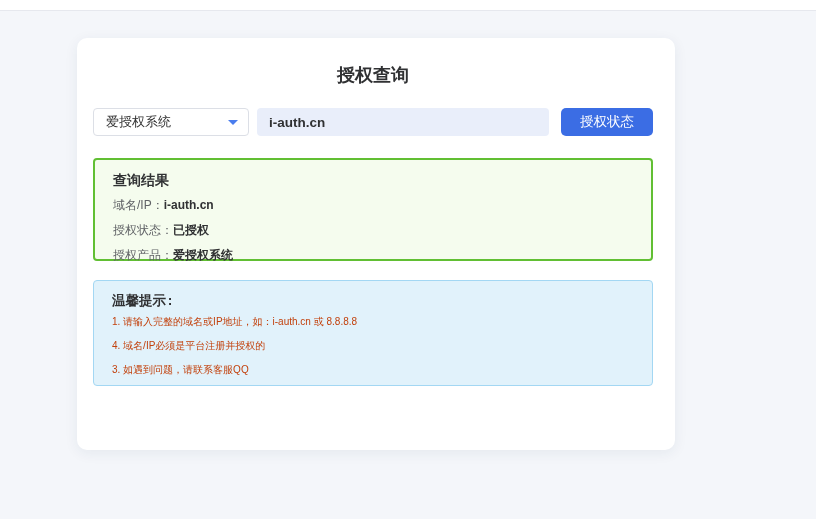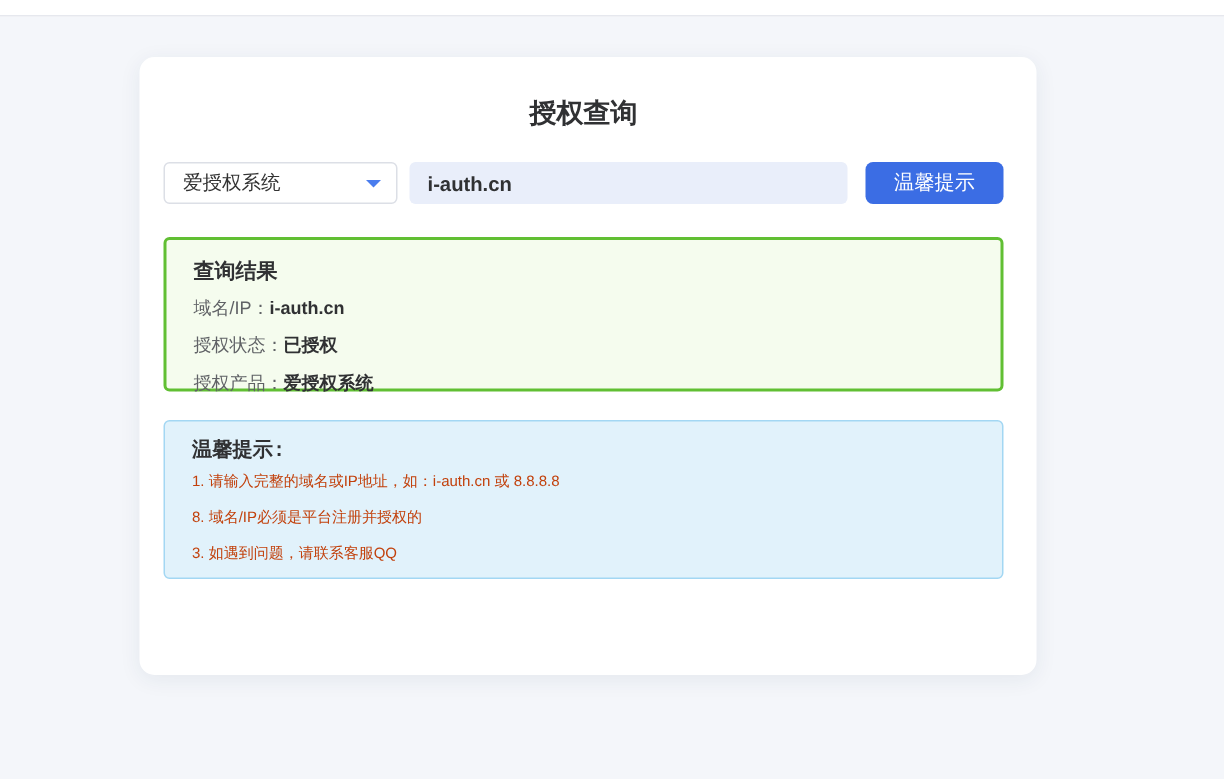--- a/index.html
+++ b/index.html
@@ -10,21 +10,21 @@
     color: #303133;
     position: relative;
   }
   .top-bar {
     height: 11px;
     background: #ffffff;
     border-bottom: 1px solid #e6e8ee;
   }
   .card {
     position: absolute;
-    left: 93px;
+    left: 77px;
     top: 38px;
     width: 598px;
     height: 412px;
     background: #ffffff;
     border-radius: 10px;
     box-shadow: 0 3px 14px rgba(30, 50, 90, 0.07);
     padding: 26px 22px 0 16px;
   }
   .page-title {
     font-size: 18px;
@@ -136,36 +136,36 @@
 <div class="card">
 
   <div class="page-title">授权查询</div>
 
   <div class="form-row">
     <div class="product-select">
       <span>爱授权系统</span>
       <span class="chevron-down-icon"></span>
     </div>
     <input class="domain-input" type="text" value="i-auth.cn" style="">
-    <button class="query-button">温馨提示</button>
+    <button class="query-button">授权状态</button>
   </div>
 
   <div class="result-panel">
     <div class="result-title">查询结果</div>
     <div class="result-row">
       <span class="result-label">域名/IP：</span><span class="result-value">i-auth.cn</span>
     </div>
     <div class="result-row">
       <span class="result-label">授权状态：</span><span class="result-value">已授权</span>
     </div>
     <div class="result-row">
       <span class="result-label">授权产品：</span><span class="result-value">爱授权系统</span>
     </div>
   </div>
 
   <div class="tips-panel">
     <div class="tips-title">温馨提示:</div>
     <div class="tip-item">1. 请输入完整的域名或IP地址，如：i-auth.cn 或 8.8.8.8</div>
-    <div class="tip-item">8. 域名/IP必须是平台注册并授权的</div>
+    <div class="tip-item">4. 域名/IP必须是平台注册并授权的</div>
     <div class="tip-item">3. 如遇到问题，请联系客服QQ</div>
   </div>
 
 </div>
 
 </body></html>

